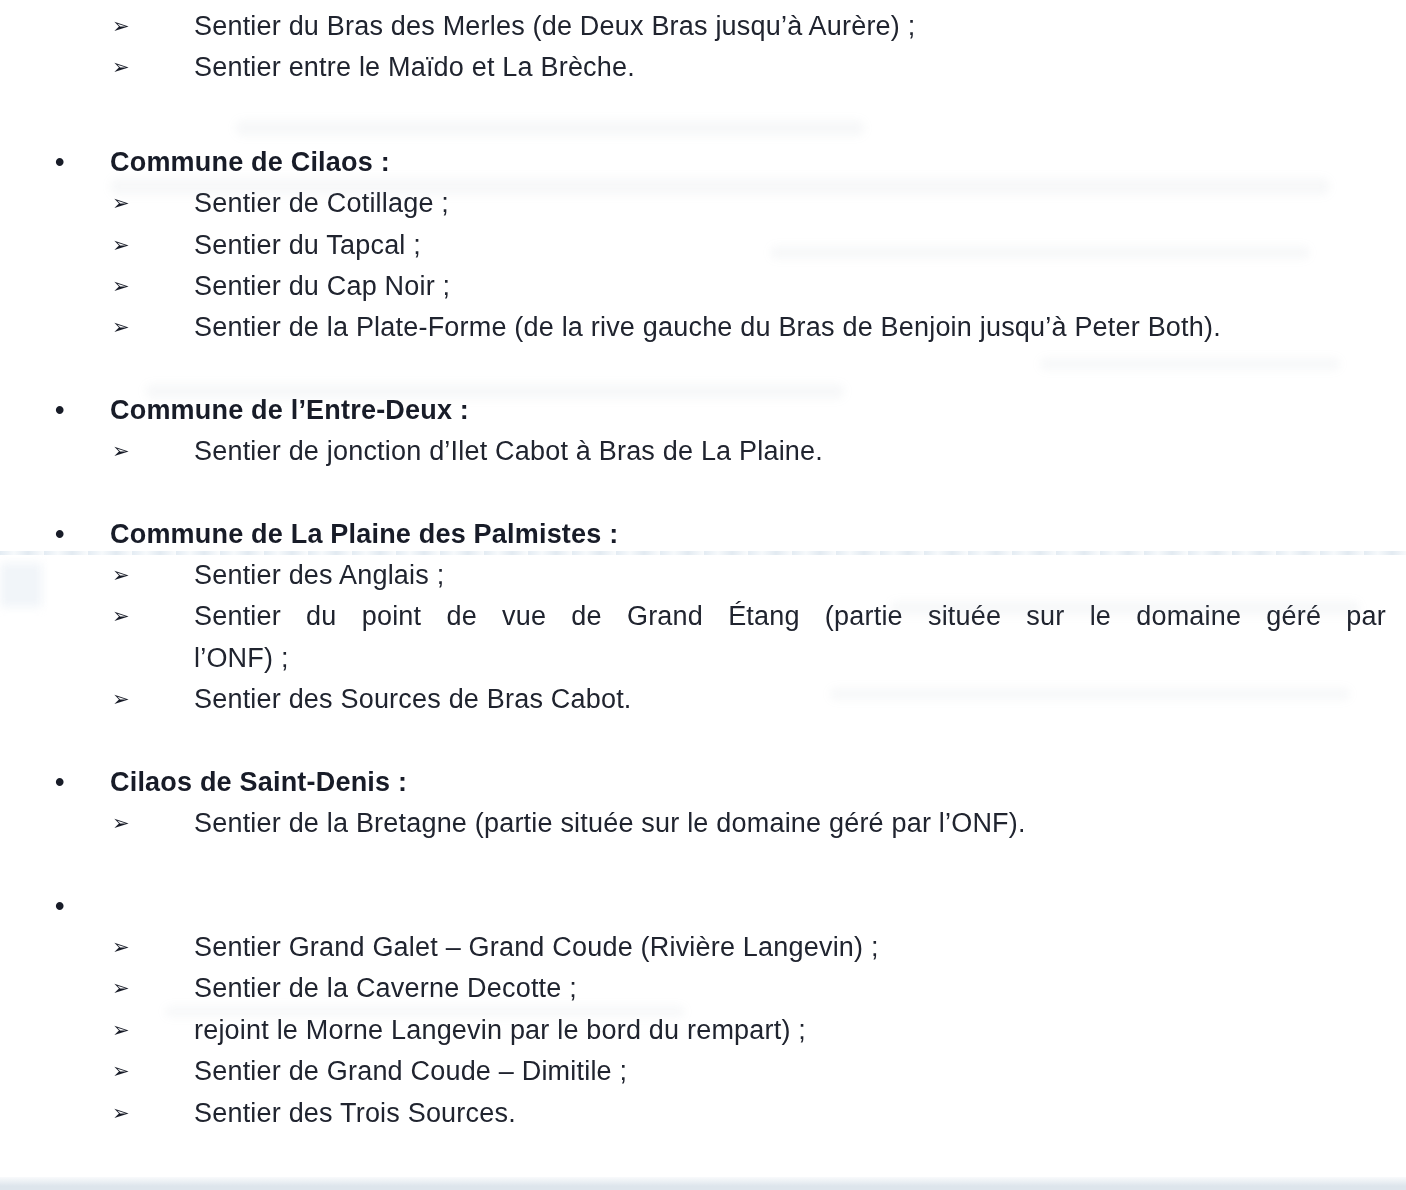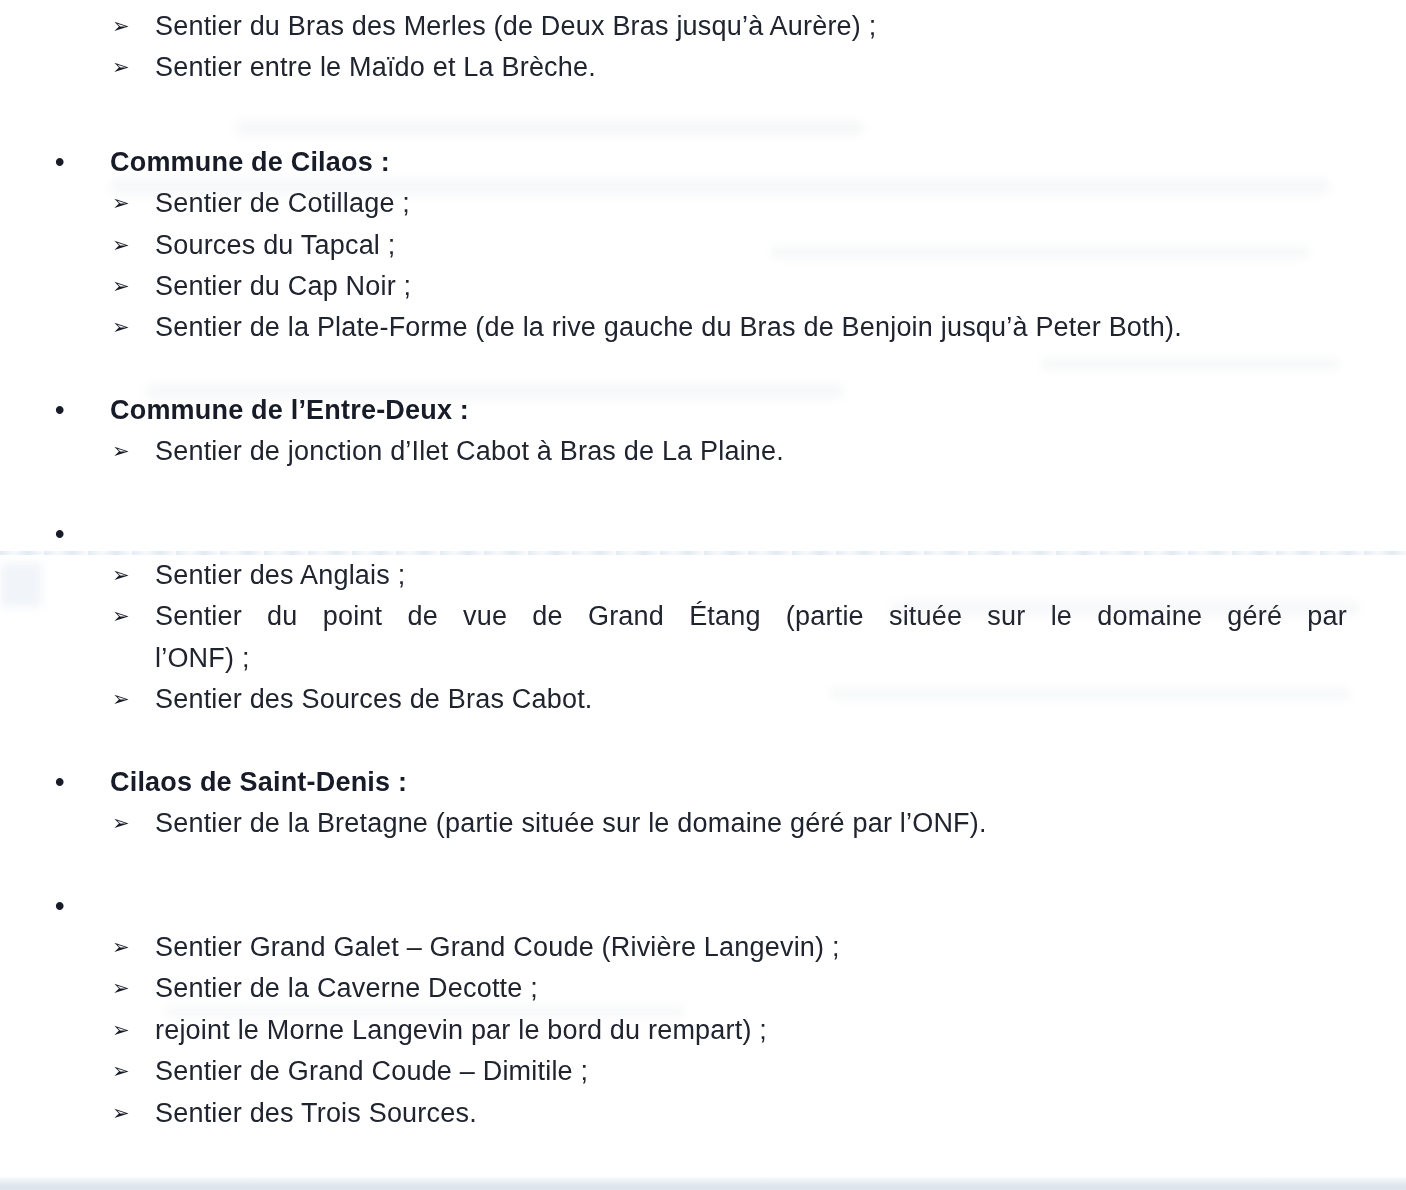--- a/index.html
+++ b/index.html
@@ -53,20 +53,21 @@
   .arrow {
     flex: none;
     width: 43px;
     font-family: "DejaVu Sans", sans-serif;
     font-size: 21px;
     line-height: 41.4px;
     color: #181c28;
   }
   .item-text {
     width: 1192px;
+    margin-left: 39px;
   }
   .jfull {
     text-align: justify;
     text-align-last: justify;
   }
 
   
   .scan-line {
     position: absolute;
     top: 551px;
@@ -136,21 +137,21 @@
     </div>
     <div class="item">
       <span class="arrow">➢</span>
       <div class="item-text">
         <div class="line">Sentier de Cotillage ;</div>
       </div>
     </div>
     <div class="item">
       <span class="arrow">➢</span>
       <div class="item-text">
-        <div class="line">Sources du Tapcal ;</div>
+        <div class="line">Sentier du Tapcal ;</div>
       </div>
     </div>
     <div class="item">
       <span class="arrow">➢</span>
       <div class="item-text">
         <div class="line">Sentier du Cap Noir ;</div>
       </div>
     </div>
     <div class="item">
       <span class="arrow">➢</span>
@@ -169,20 +170,21 @@
       <span class="arrow">➢</span>
       <div class="item-text">
         <div class="line">Sentier de jonction d’Ilet Cabot à Bras de La Plaine.</div>
       </div>
     </div>
   </div>
 
   <div class="section">
     <div class="heading-row">
       <span class="bullet">•</span>
+      <div class="heading-text line">Commune de La Plaine des Palmistes :</div>
     </div>
     <div class="item">
       <span class="arrow">➢</span>
       <div class="item-text">
         <div class="line">Sentier des Anglais ;</div>
       </div>
     </div>
     <div class="item">
       <span class="arrow">➢</span>
       <div class="item-text">

